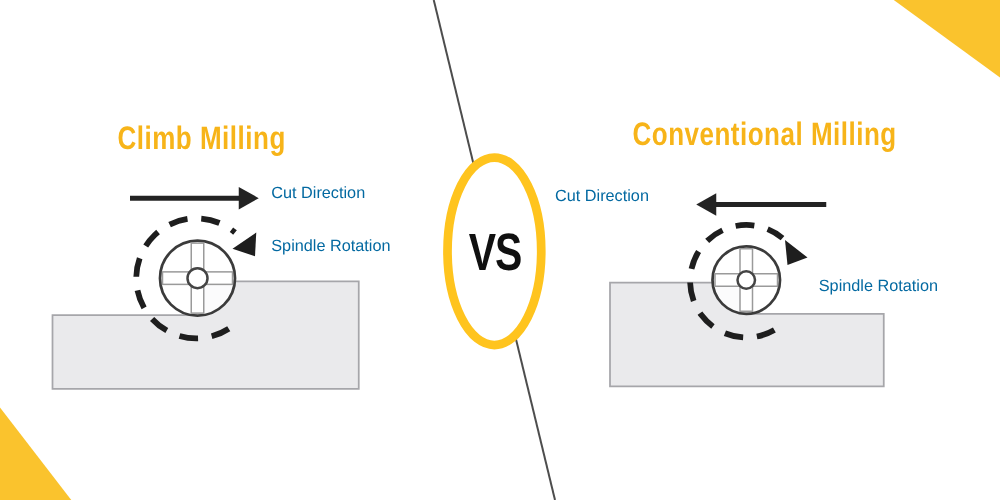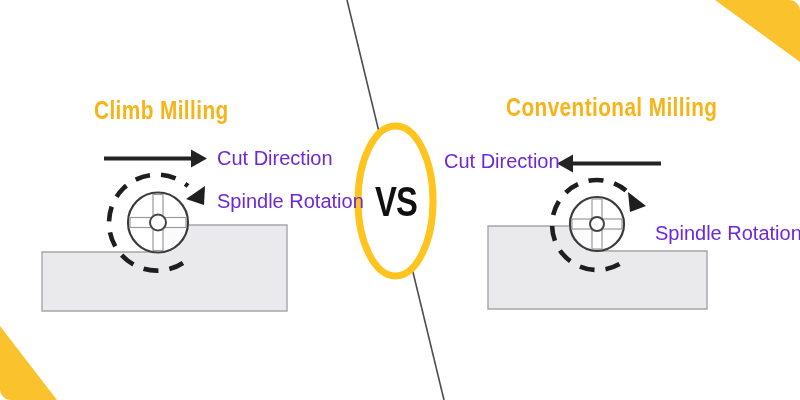--- a/index.html
+++ b/index.html
@@ -2,31 +2,30 @@
 <html><head>
 <meta charset="utf-8">
 <style>
   html,body{margin:0;padding:0;background:#fff;}
   .stage{
     position:relative;
     width:800px;height:400px;
     background:#fff;
     overflow:hidden;
     font-family:"Liberation Sans", sans-serif;
-    border-radius:11px;
   }
   .stage svg{position:absolute;left:0;top:0;}
   .txt{position:absolute;white-space:nowrap;line-height:1.15;}
   .panel-title{
     font-size:26px;font-weight:bold;color:#F7B419;
     transform:scaleX(.80);transform-origin:left top;
     letter-spacing:.5px;
   }
   .diagram-label{
-    font-size:20px;color:#6d28d9;
+    font-size:13px;color:#0369a1;
   }
   .vs-text{
     font-size:42px;font-weight:bold;color:#101010;
     transform:scaleX(.78);transform-origin:center top;
     letter-spacing:-1px;
   }
   .t-climb{left:94px;top:96px;}
   .t-conv{left:506px;top:93px;}
   .l-cutdir-left{left:217px;top:147px;}
   .l-spindle-left{left:217px;top:190px;}

